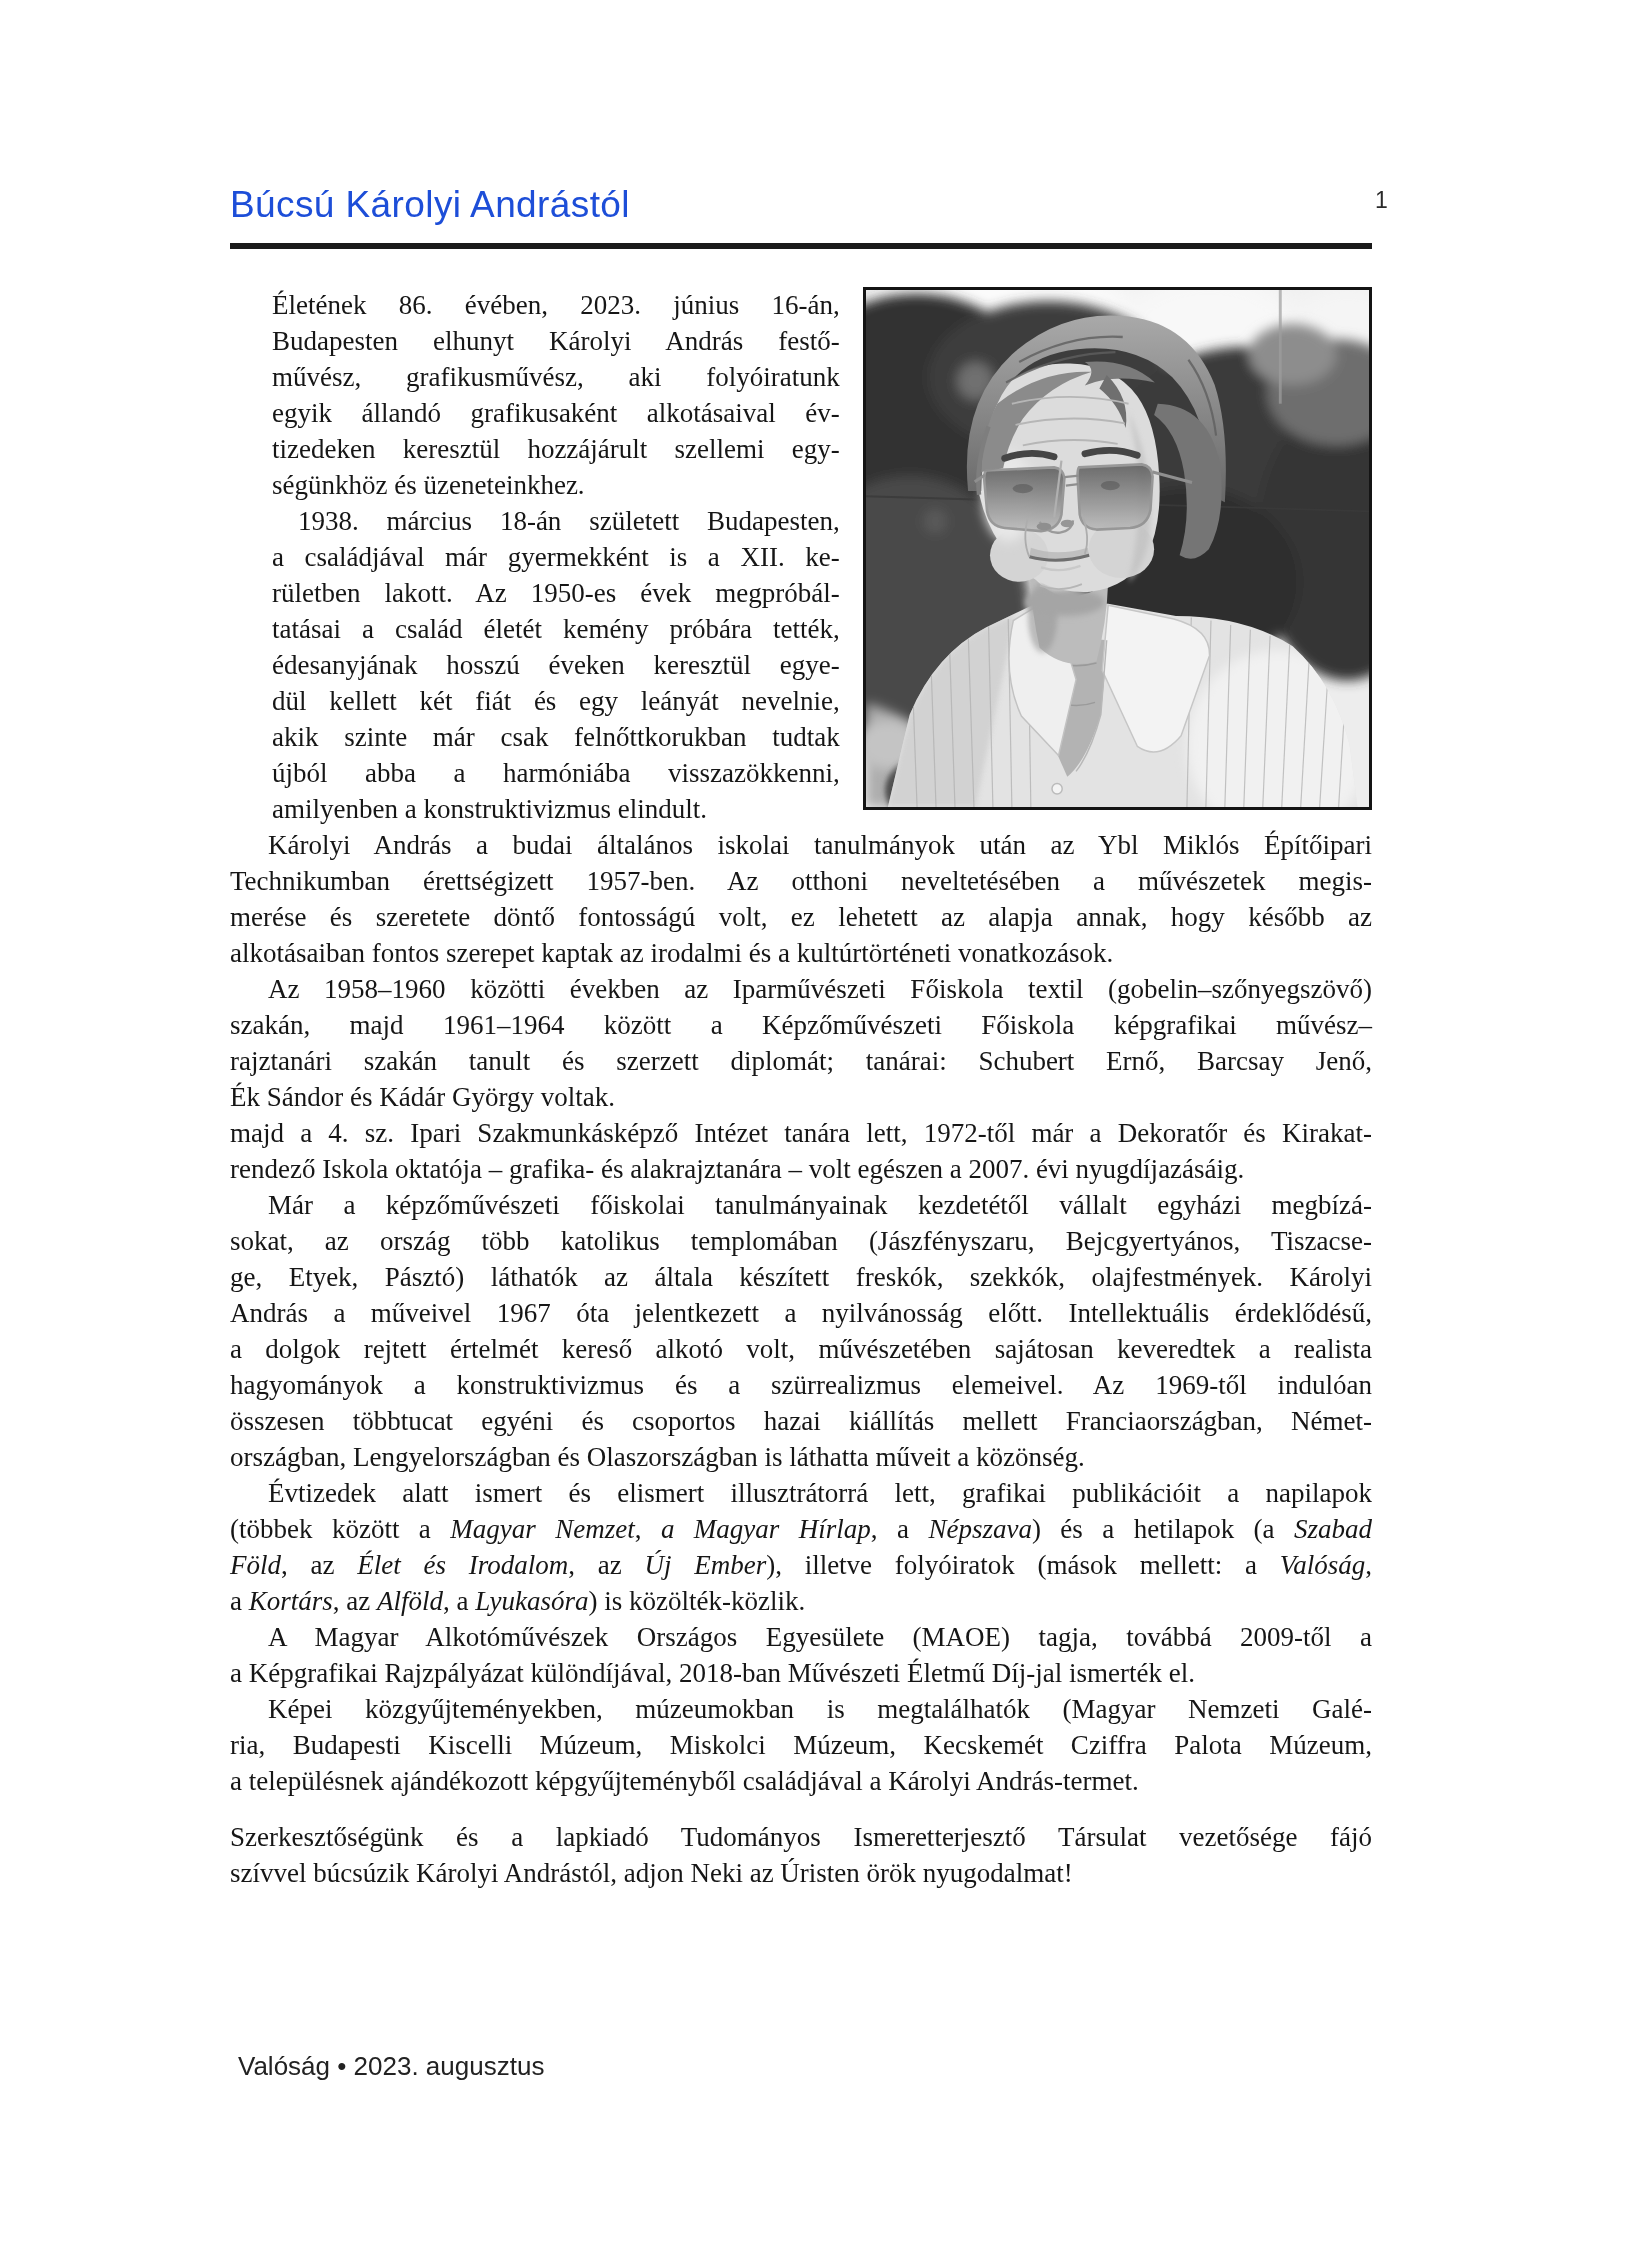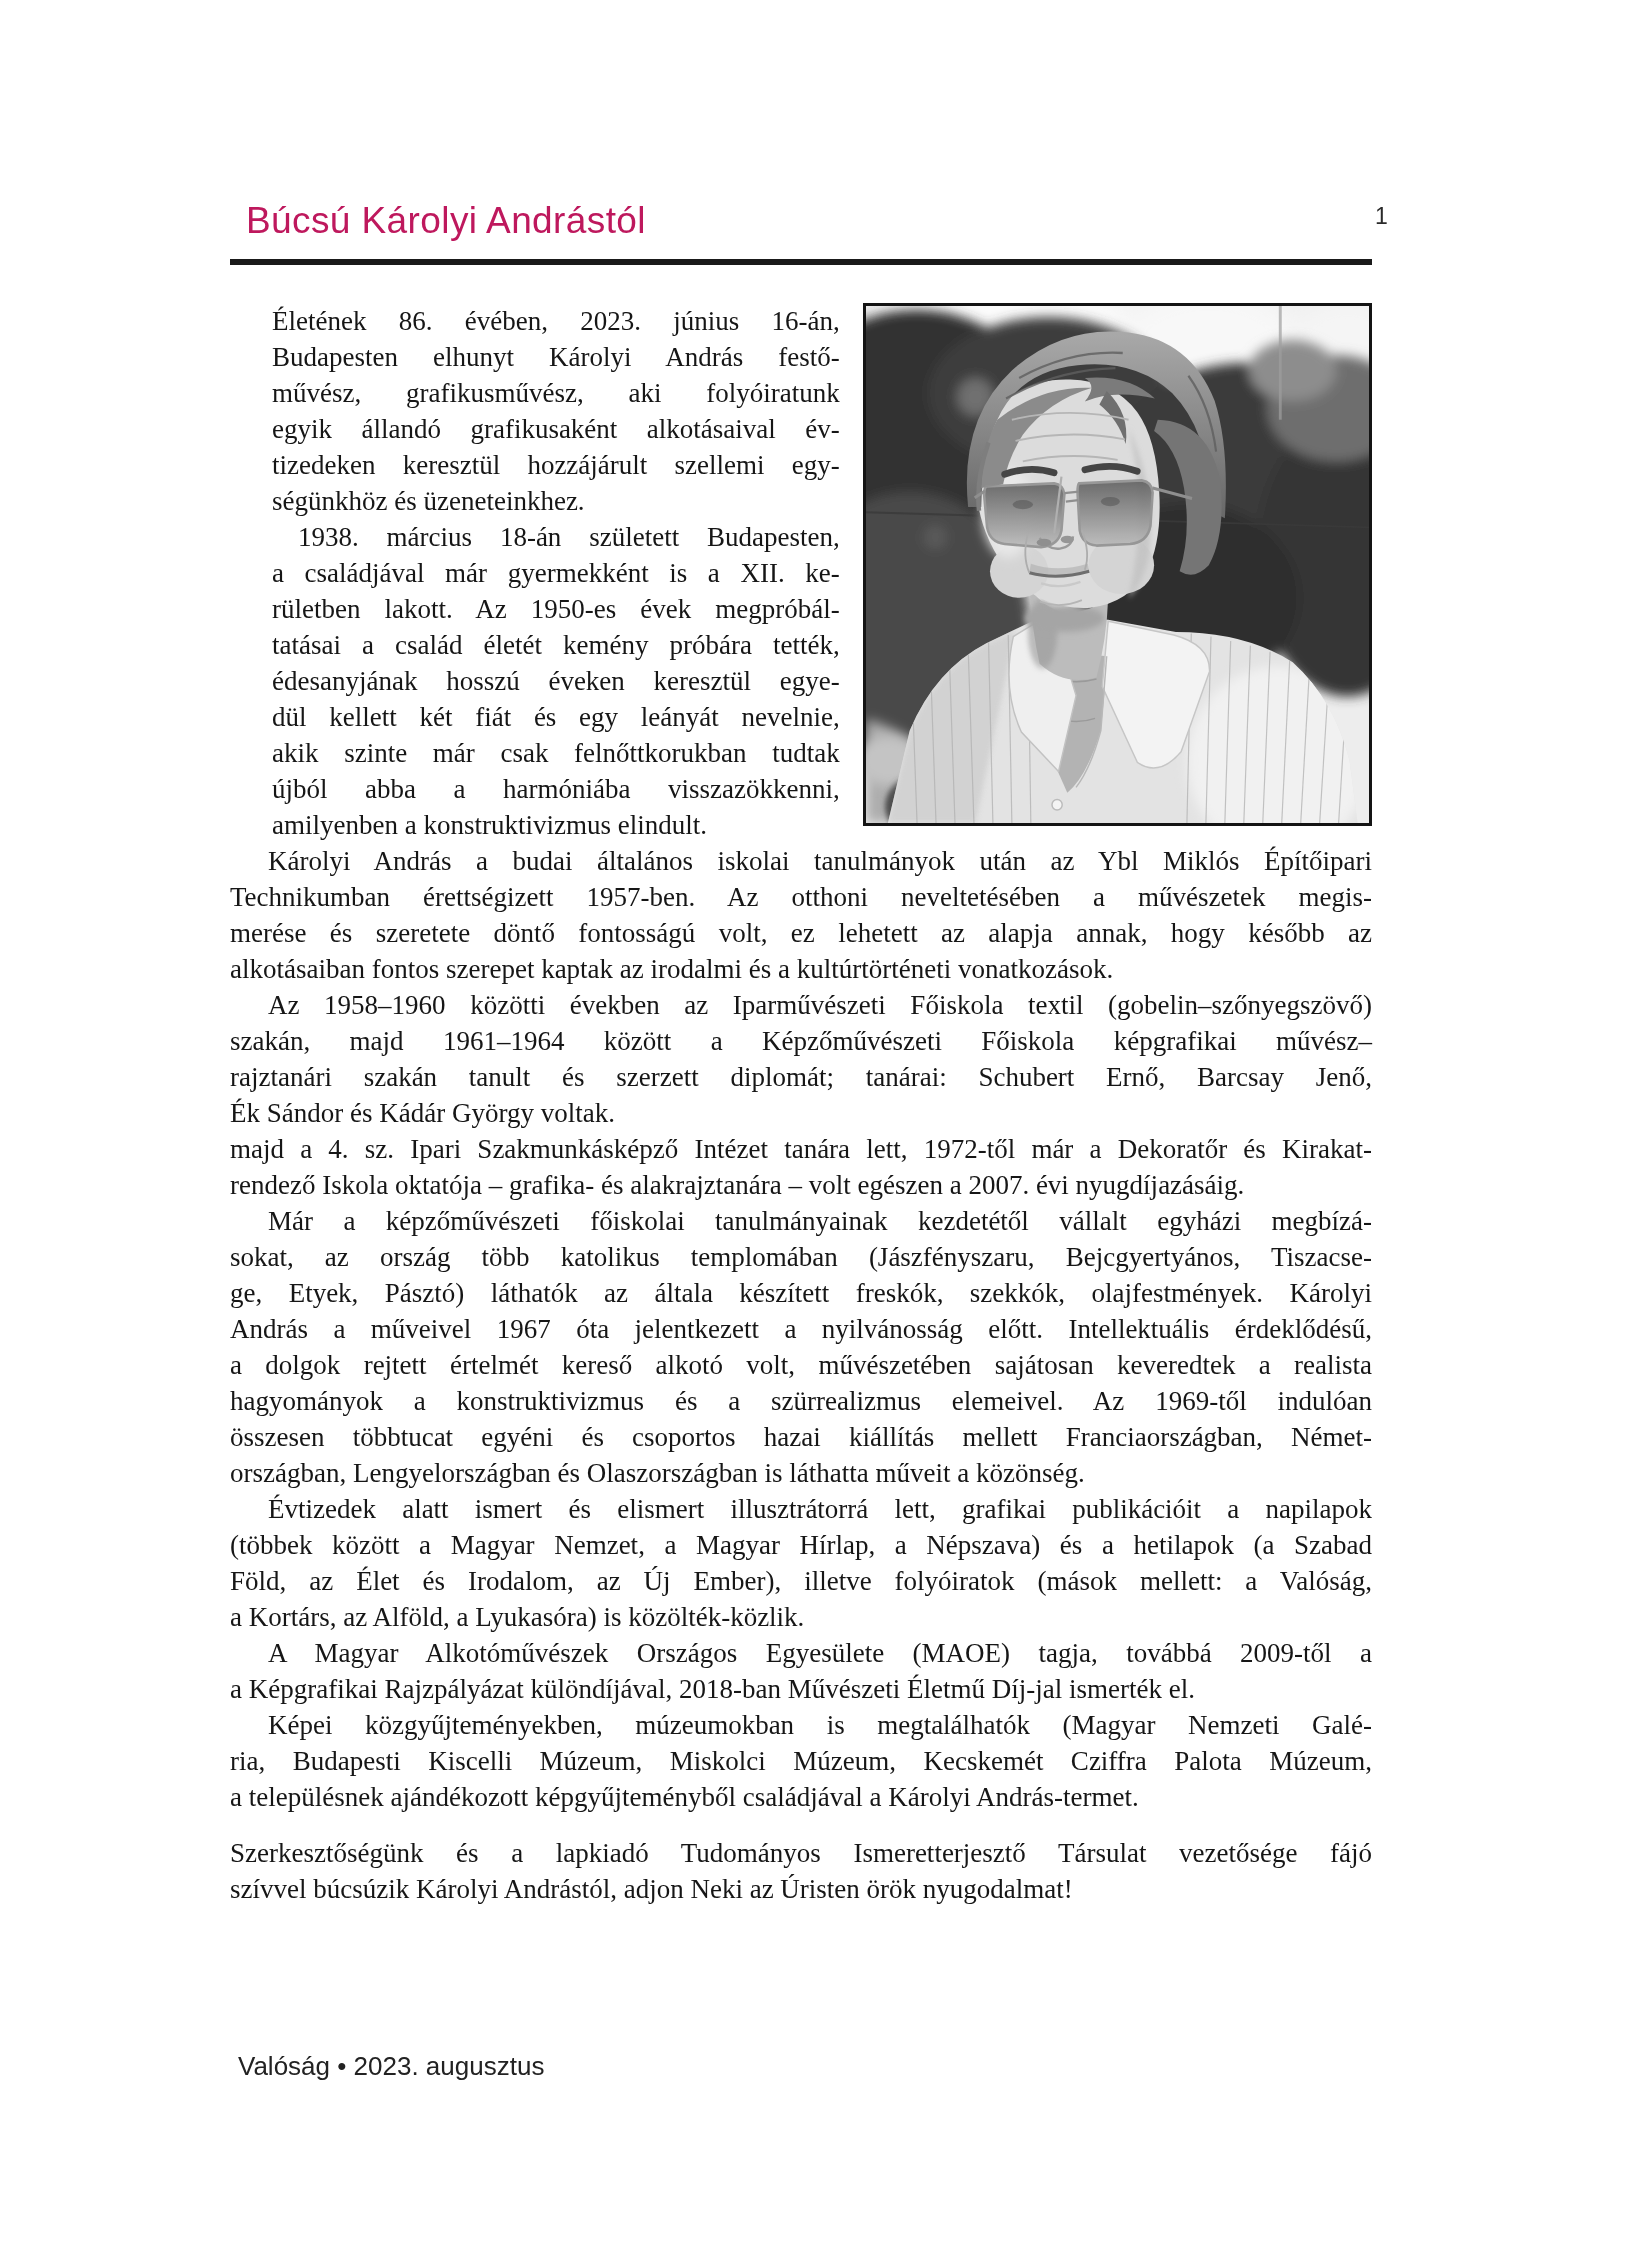--- a/index.html
+++ b/index.html
@@ -1,31 +1,31 @@
 <!DOCTYPE html>
 <html style="font-size:12.3px"><head>
 <meta charset="utf-8">
 <style>
   html,body{margin:0;padding:0;background:#fff;}
   .page{position:relative;width:1628px;height:2261px;background:#ffffff;overflow:hidden;}
   .content{position:absolute;left:230px;top:182px;width:1142px;}
   .header{position:relative;height:52px;}
-  .title{margin:16px;font:400 37px/46px "Liberation Sans",sans-serif;letter-spacing:0.4px;color:#be185d;}
+  .title{margin:0;font:400 37px/46px "Liberation Sans",sans-serif;letter-spacing:0.4px;color:#1d4ed8;}
   .pagenum{position:absolute;left:1145px;top:4.6px;font:400 23px/26px "Liberation Sans",sans-serif;color:#2a2a2a;}
   .rule{height:5.4px;background:#1a1a1a;margin-top:9.2px;}
   .row{display:flex;margin-top:38px;margin-left:42px;}
   .col{width:590px;}
   .photo{width:529px;height:523px;margin-left:23px;border:3.8px solid #141414;box-sizing:border-box;background:#e8e8e8;}
   .photo svg{display:block;width:100%;height:100%;}
   .para{margin:0;}
   .line{font:400 27px/36px "Liberation Serif",serif;color:#161616;text-align:justify;text-align-last:justify;}
   .line.last{text-align-last:left;}
   .line.indent{text-indent:38px;}
   .col .line.indent{text-indent:26px;}
-  .it{}
+  .it{font-style:italic;}
   .closing{margin-top:20px;}
   .footer{position:absolute;left:238px;top:2051px;font:400 26px/31px "Liberation Sans",sans-serif;color:#222;}
 </style>
 </head>
 <body>
 
 <div class="page">
   <div class="content">
 
     <div class="header">

